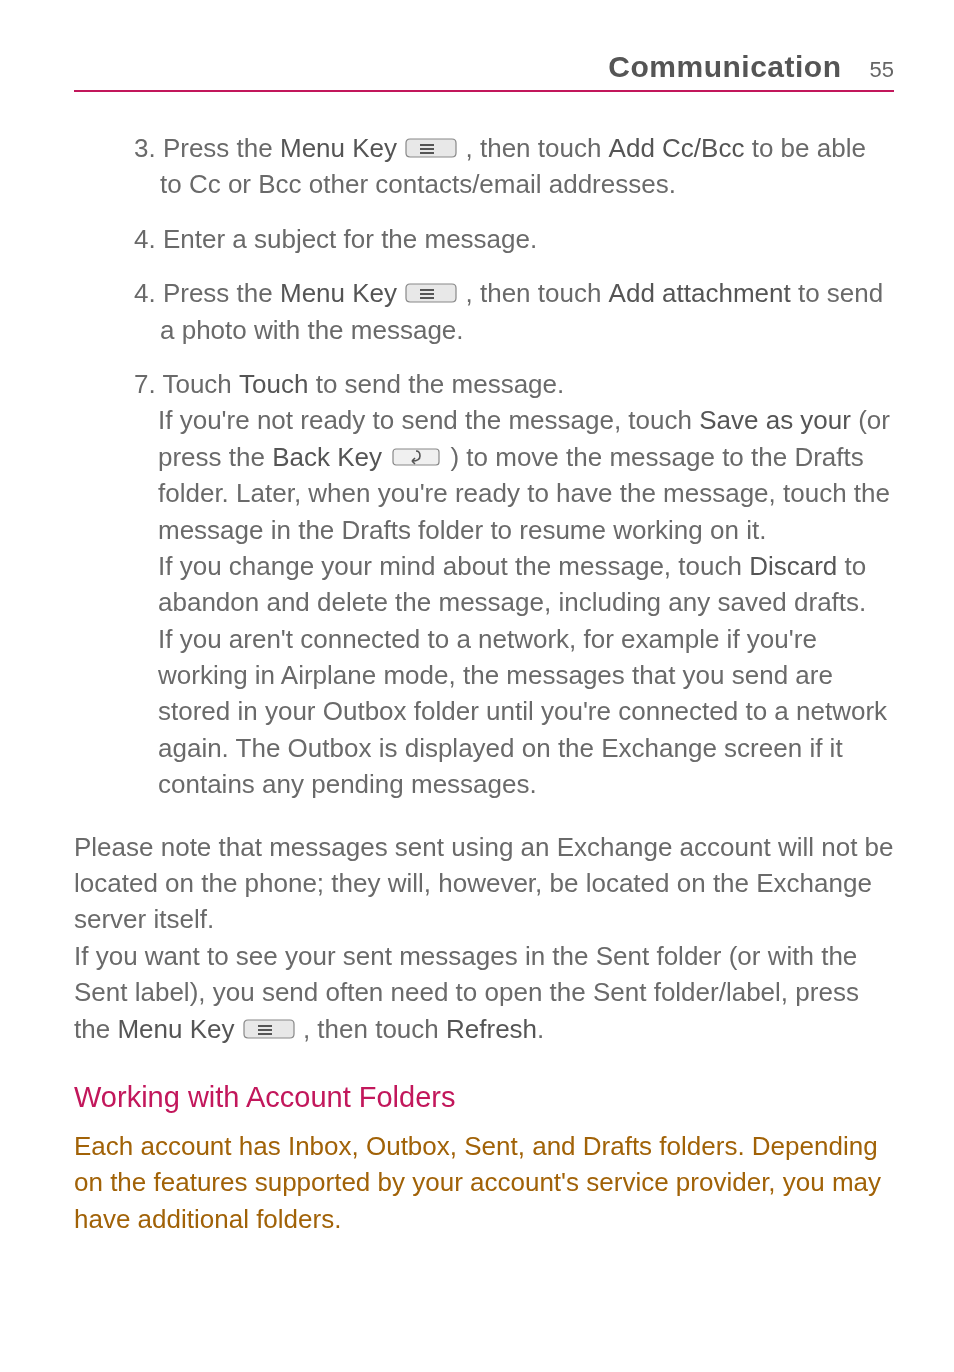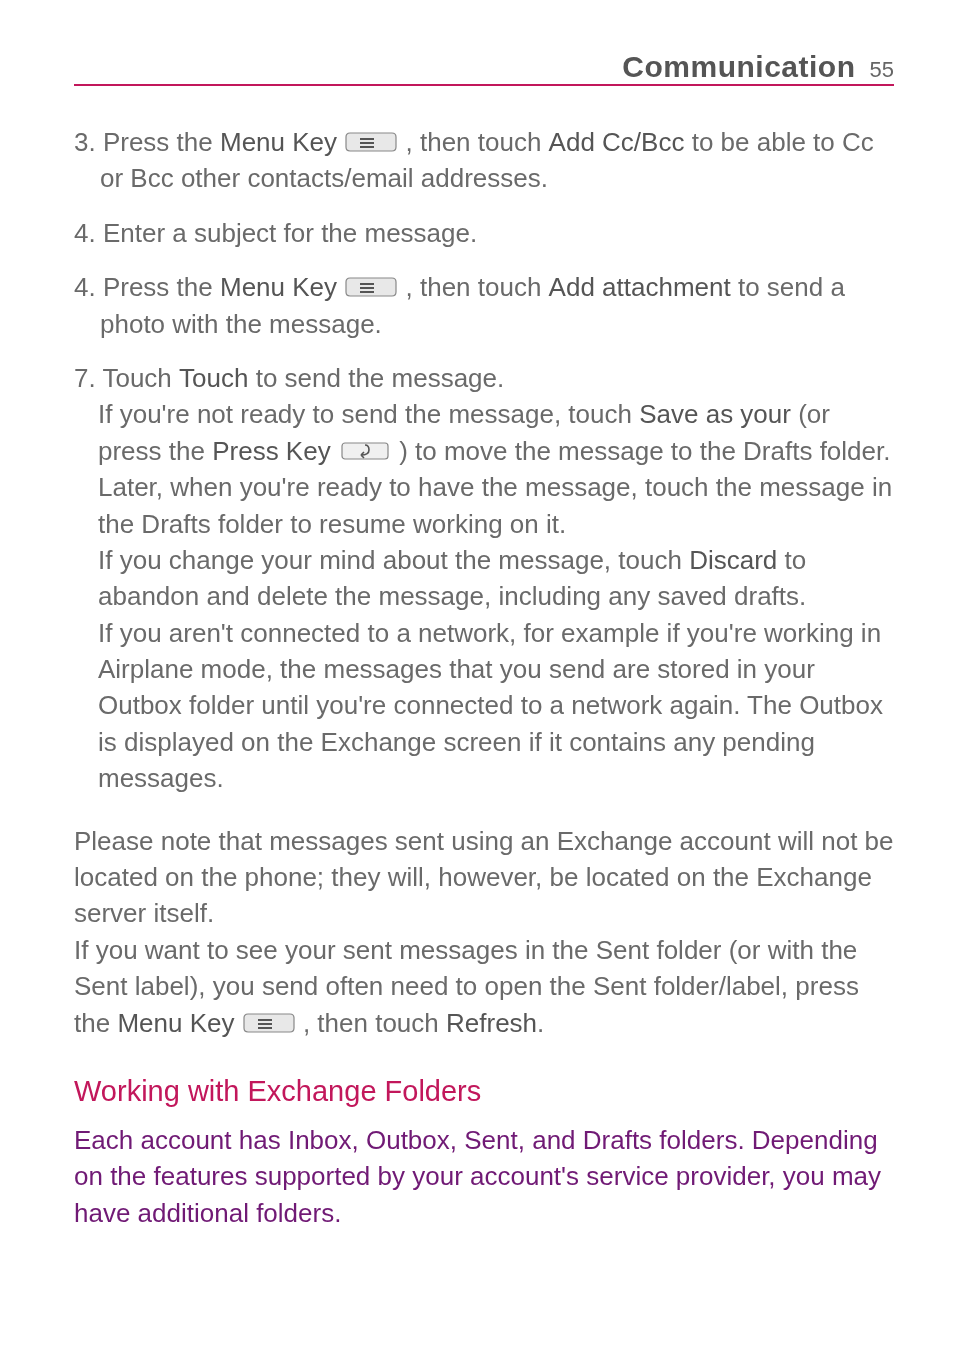--- a/index.html
+++ b/index.html
@@ -12,35 +12,36 @@
     position: relative;
   }
   .page {
     padding: 50px 60px 50px 74px;
   }
   .header {
     display: flex;
     justify-content: flex-end;
     align-items: baseline;
     border-bottom: 2px solid #c2175b;
-    padding-bottom: 0;
+    padding-bottom: 6px;
     margin-bottom: 38px;
   }
   .header-title {
     font-size: 30px;
     font-weight: bold;
     color: #555555;
     letter-spacing: 0.5px;
   }
   .header-page {
     font-size: 22px;
     color: #666666;
-    margin-left: 14px;
+    margin-left: 28px;
   }
   .step-list {
+    margin-left: 60px;
     margin-bottom: 26px;
   }
   .step {
     font-size: 26px;
     line-height: 1.4;
     color: #6a6a6a;
     margin-bottom: 18px;
     text-indent: -26px;
     padding-left: 26px;
   }
@@ -67,21 +68,21 @@
   }
   .section-heading {
     font-size: 29px;
     color: #c2175b;
     font-weight: 500;
     margin-bottom: 14px;
   }
   .section-body {
     font-size: 26px;
     line-height: 1.4;
-    color: #701a75;
+    color: #a16207;
   }
   .icon-key {
     display: inline-block;
     width: 54px;
     height: 22px;
     vertical-align: -2px;
   }
   .icon-key svg { display: block; }
 </style>
 </head>
@@ -117,21 +118,21 @@
             <rect x="16" y="11" width="14" height="2" fill="#555"></rect>
             <rect x="16" y="15" width="14" height="2" fill="#555"></rect>
           </svg></span><span> , then touch </span><span class="bold">Add attachment</span><span> to send a photo with the message.</span>
     </p>
 
     <div>
       <p class="step" style="margin-bottom:0;">
         <span>7. Touch </span><span class="bold">Touch</span><span> to send the message.</span>
       </p>
       <p class="step-sub">
-        <span>If you're not ready to send the message, touch </span><span class="bold">Save as your</span><span> (or press the </span><span class="bold">Press Key</span>
+        <span>If you're not ready to send the message, touch </span><span class="bold">Save as your</span><span> (or press the </span><span class="bold">Back Key</span>
         <span class="icon-key"><svg viewBox="0 0 54 22">
               <rect x="4" y="3" width="46" height="16" rx="3" fill="#f0f0f0" stroke="#888" stroke-width="1.2"></rect>
               <path d="M30 6 Q34 6 34 11 Q34 16 26 16 M26 16 L29 13 M26 16 L29 19" fill="none" stroke="#555" stroke-width="1.6" transform="translate(-3,-1)"></path>
             </svg></span><span> ) to move the message to the Drafts folder. Later, when you're ready to have the message, touch the message in the Drafts folder to resume working on it.</span>
       </p>
       <p class="step-sub">
         <span>If you change your mind about the message, touch </span><span class="bold">Discard</span><span> to abandon and delete the message, including any saved drafts.</span>
       </p>
       <p class="step-sub">If you aren't connected to a network, for example if you're working in Airplane mode, the messages that you send are stored in your Outbox folder until you're connected to a network again. The Outbox is displayed on the Exchange screen if it contains any pending messages.</p>
     </div>
@@ -145,17 +146,17 @@
       <span class="icon-key"><svg viewBox="0 0 54 22">
             <path d="M6 2 H48 Q52 2 52 6 V16 Q52 20 48 20 H6 Q2 20 2 16 V6 Q2 2 6 2 Z" fill="#e8e8e8" stroke="#888" stroke-width="1.2"></path>
             <rect x="16" y="7" width="14" height="2" fill="#555"></rect>
             <rect x="16" y="11" width="14" height="2" fill="#555"></rect>
             <rect x="16" y="15" width="14" height="2" fill="#555"></rect>
           </svg></span><span> , then touch </span><span class="bold">Refresh</span><span>.</span>
     </p>
   </div>
 
   <div>
-    <h2 class="section-heading">Working with Exchange Folders</h2>
+    <h2 class="section-heading">Working with Account Folders</h2>
     <p class="section-body">Each account has Inbox, Outbox, Sent, and Drafts folders. Depending on the features supported by your account's service provider, you may have additional folders.</p>
   </div>
 
 </div>
 
 </body></html>

